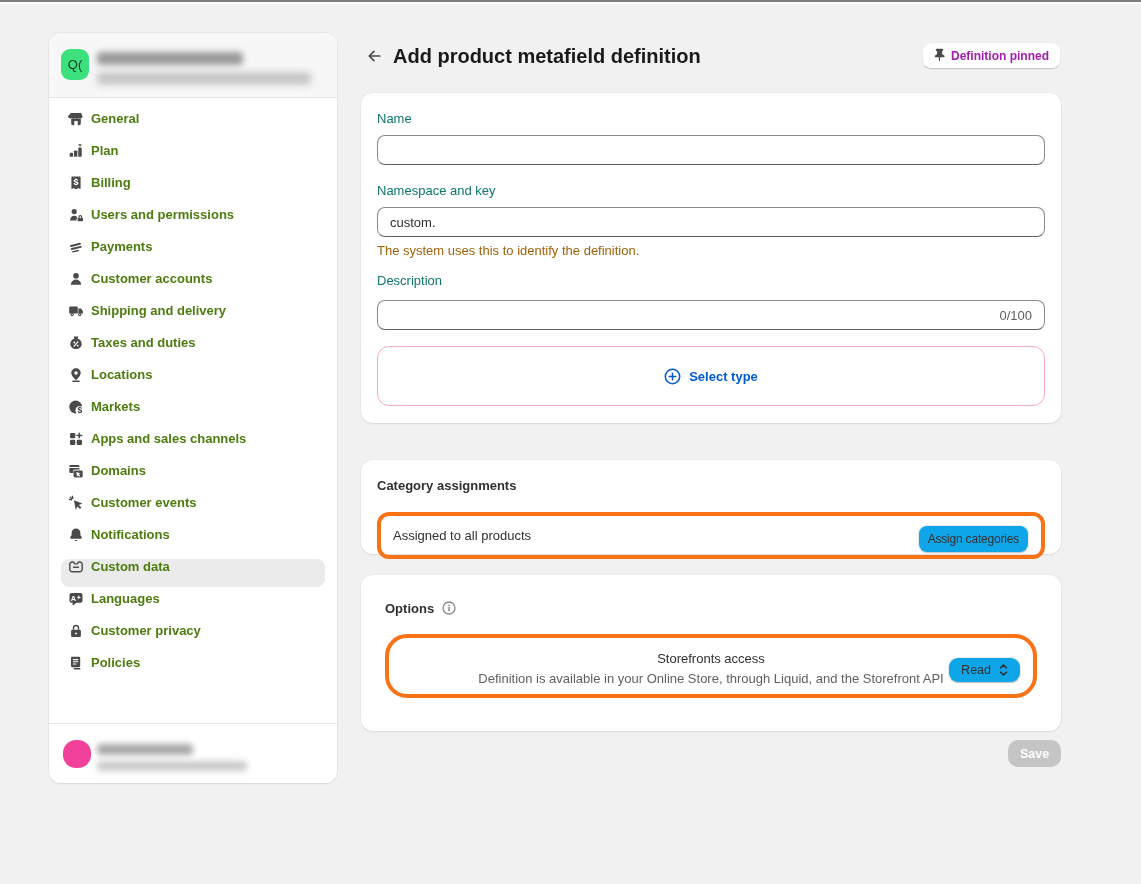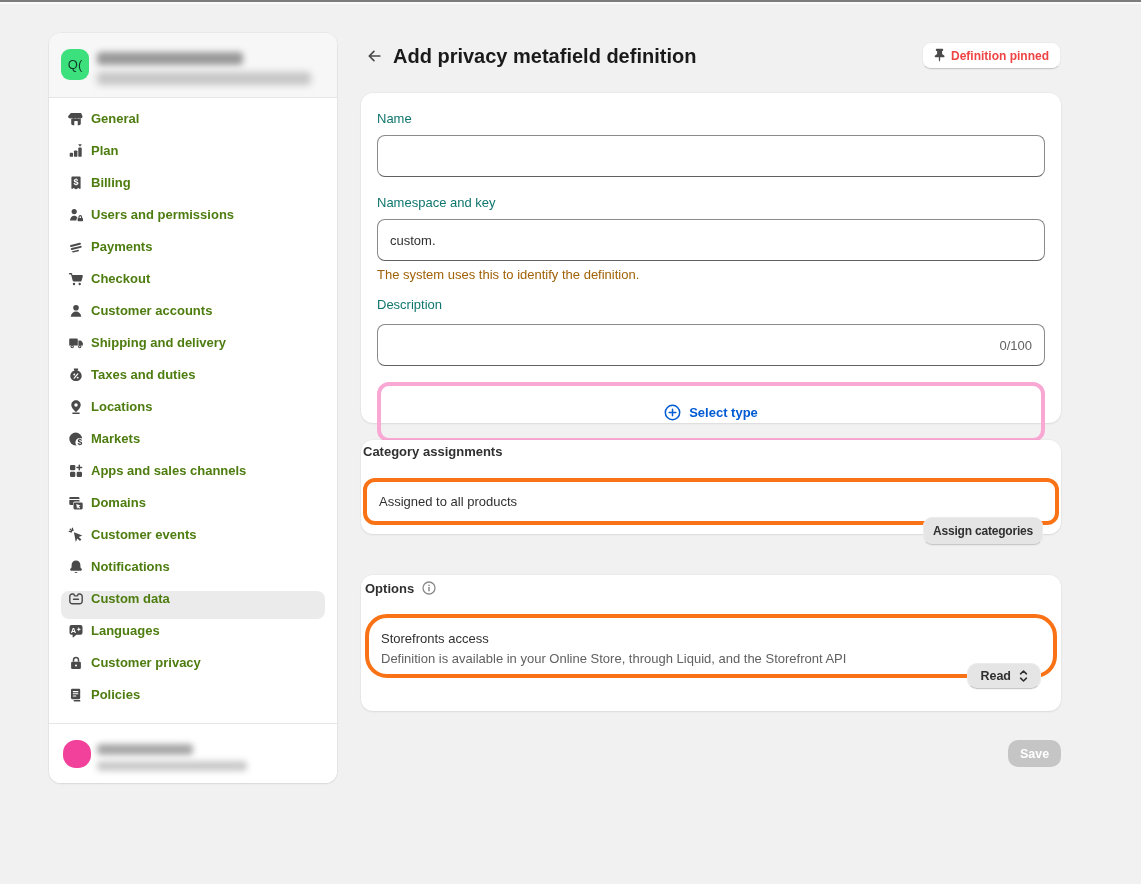--- a/index.html
+++ b/index.html
@@ -50,52 +50,51 @@
 
 
 .main { position: absolute; left: 361px; top: 0; width: 700px; }
 .mhead { position: absolute; top: 42px; left: 0; width: 700px; height: 28px; }
 .backbtn { position: absolute; left: 0px; top: 3px; width: 22px; height: 22px; }
 .mtitle { position: absolute; left: 32px; top: 3px; font-size: 20px; font-weight: 700; color: #1a1a1a; letter-spacing: 0; }
 .pinbtn {
   position: absolute; right: 0px; top: 0px; height: 27px;
   display: flex; align-items: center; gap: 6px; padding: 0 11px;
   background: #ffffff; border: 1px solid #ebebeb; border-bottom-color: #c8c8c8;
-  border-radius: 9px; font-size: 12px; font-weight: 600; color: #ef4444;
+  border-radius: 9px; font-size: 12px; font-weight: 600; color: #a21caf;
   box-shadow: 0 1px 0 rgba(0,0,0,.04);
 }
 .card { position: absolute; left: 0; width: 700px; background: #fff; border-radius: 12px;
   box-shadow: 0 1px 2px rgba(0,0,0,.08), 0 0 0 1px rgba(0,0,0,.02); }
 .card1 { top: 93px; height: 330px; padding: 16px; }
-.card2 { top: 440px; height: 94px; padding: 2px; }
-.card3 { top: 575px; height: 136px; padding: 4px; }
+.card2 { top: 460px; height: 94px; padding: 16px; }
+.card3 { top: 575px; height: 156px; padding: 24px; text-align: center; }
 .lbl { font-size: 13px; line-height: 20px; color: #0f766e; }
 .inp {
-  height: 42px; border: 1px solid #8a8a8a; border-bottom-color: #616161; border-radius: 8px;
+  height: 30px; border: 1px solid #8a8a8a; border-bottom-color: #616161; border-radius: 8px;
   background: #fff; display: flex; align-items: center; padding: 0 12px;
   font-size: 13px; color: #303030;
 }
 .help { font-size: 13px; line-height: 20px; color: #a16207; }
 .selectbox {
-  height: 60px; border: 4px solid #f9a8d4; border-radius: 12px;
+  height: 60px; border: 1px solid #f9a8d4; border-radius: 12px;
   display: flex; align-items: center; justify-content: center; gap: 8px;
   color: #005bd3; font-size: 13px; font-weight: 600;
 }
 .htitle { font-size: 13px; font-weight: 700; line-height: 20px; color: #303030; }
 .innerbox {
   border: 4px solid #f97316; border-radius: 12px; position: relative;
 }
 .box2 { margin-top: 16px; height: 47px; display: flex; align-items: center; padding: 0 12px; font-size: 13px; }
 .box3 { margin-top: 15px; height: 64px; padding: 11px 12px; border-radius: 22px; }
 .btn {
-  background: #e5e5e5; border: 1px solid #ebebeb; border-bottom-color: #c8c8c8;
-  border-radius: 9px; font-size: 12px; font-weight: 700; color: #303030;
+  background: #0ea5e9; border: 1px solid #ebebeb; border-bottom-color: #c8c8c8;
+  border-radius: 9px; font-size: 12px; font-weight: 400; color: #303030;
   display: flex; align-items: center; justify-content: center;
   box-shadow: 0 1px 0 rgba(0,0,0,.04);
-  margin-top: 26px;
 }
 .assignbtn { position: absolute; right: 12px; top: 9px; height: 28px; padding: 0 9px; letter-spacing: -0.2px; }
 .readbtn { position: absolute; right: 12px; top: 19px; height: 26px; padding: 0 10px 0 12px; gap: 6px; border-radius: 10px; font-size: 12.5px; }
 .savebtn {
   position: absolute; top: 740px; left: 647px; width: 53px; height: 27px;
   background: #c5c5c5; border-radius: 10px; color: #fff; font-size: 12.5px; font-weight: 700;
   display: flex; align-items: center; justify-content: center;
 }
 .ico { fill: #4a4a4a; }
 </style>
@@ -148,28 +147,20 @@
           <g transform="rotate(-14 8 8)">
             <rect class="ico" x="2.4" y="4.8" width="11.2" height="2" rx="1"></rect>
             <rect class="ico" x="2.4" y="8" width="11.2" height="2" rx="1"></rect>
             <path class="ico" d="M2.6 11.2 h7 a1 1 0 0 1 0 1.6 h-4.5 c-1.2 0 -2 -0.6 -2.5 -1.6 Z"></path>
           </g>
         </svg>
         <span>Payments</span>
       </div>
       <div class="sb-item">
         <svg width="16" height="16" viewBox="0 0 16 16">
-          <path class="ico" d="M1.6 1.9 h1.7 a0.8 0.8 0 0 1 0.78 0.62 L4.4 4 h9.3 a1.1 1.1 0 0 1 1.06 1.4 l-1.1 4 a1.6 1.6 0 0 1 -1.54 1.18 H6.1 a1.6 1.6 0 0 1 -1.56 -1.25 L3.1 3.4 H1.6 a0.75 0.75 0 0 1 0 -1.5 Z"></path>
-          <circle class="ico" cx="6" cy="13" r="1.2"></circle>
-          <circle class="ico" cx="11.7" cy="13" r="1.2"></circle>
-        </svg>
-        <span>Checkout</span>
-      </div>
-      <div class="sb-item">
-        <svg width="16" height="16" viewBox="0 0 16 16">
           <circle class="ico" cx="8" cy="4.7" r="2.8"></circle>
           <path class="ico" d="M2.7 13.8 c0.4 -3.3 2.7 -5.3 5.3 -5.3 s4.9 2 5.3 5.3 Z"></path>
         </svg>
         <span>Customer accounts</span>
       </div>
       <div class="sb-item">
         <svg width="16" height="16" viewBox="0 0 16 16">
           <path class="ico" d="M1.2 4.5 a1 1 0 0 1 1 -1 h6.6 a1 1 0 0 1 1 1 v6 H1.2 Z"></path>
           <path class="ico" d="M10.4 5.5 h2.2 a1 1 0 0 1 0.8 0.4 l1.3 1.8 a1 1 0 0 1 0.2 0.6 v2.2 h-4.5 Z"></path>
           <circle class="ico" cx="4.2" cy="11.6" r="1.7"></circle>
@@ -273,21 +264,21 @@
     <div class="fblur1"></div>
     <div class="fblur2"></div>
   </div>
 </div>
 
 <div class="main">
   <div class="mhead">
     <svg class="backbtn" viewBox="0 0 22 22">
         <path d="M12.9 6.4 L8.3 11 L12.9 15.6 M8.3 11 H18.8" fill="none" stroke="#4a4a4a" stroke-width="1.7" stroke-linecap="round" stroke-linejoin="round"></path>
       </svg>
-    <div class="mtitle">Add privacy metafield definition</div>
+    <div class="mtitle">Add product metafield definition</div>
     <div class="pinbtn">
       <svg width="11" height="15" viewBox="0 0 12 16">
           <path fill="#4a4a4a" d="M2.9 0.7 h6.2 a0.95 0.95 0 0 1 0.95 0.95 v0.4 a0.95 0.95 0 0 1 -0.95 0.95 h-0.25 v3.45 l2.15 1.6 a1.1 1.1 0 0 1 0.45 0.89 v0.23 a0.65 0.65 0 0 1 -0.65 0.65 H6.7 v2.9 c0 0.95 -0.31 1.7 -0.7 1.7 s-0.7 -0.75 -0.7 -1.7 v-2.9 H1.45 a0.65 0.65 0 0 1 -0.65 -0.65 v-0.23 a1.1 1.1 0 0 1 0.45 -0.89 l2.15 -1.6 V3 H2.9 a0.95 0.95 0 0 1 -0.95 -0.95 v-0.4 A0.95 0.95 0 0 1 2.9 0.7 Z"></path>
         </svg>
       <span>Definition pinned</span>
     </div>
   </div>
 
   <div class="card card1">
     <div class="lbl">Name</div>

